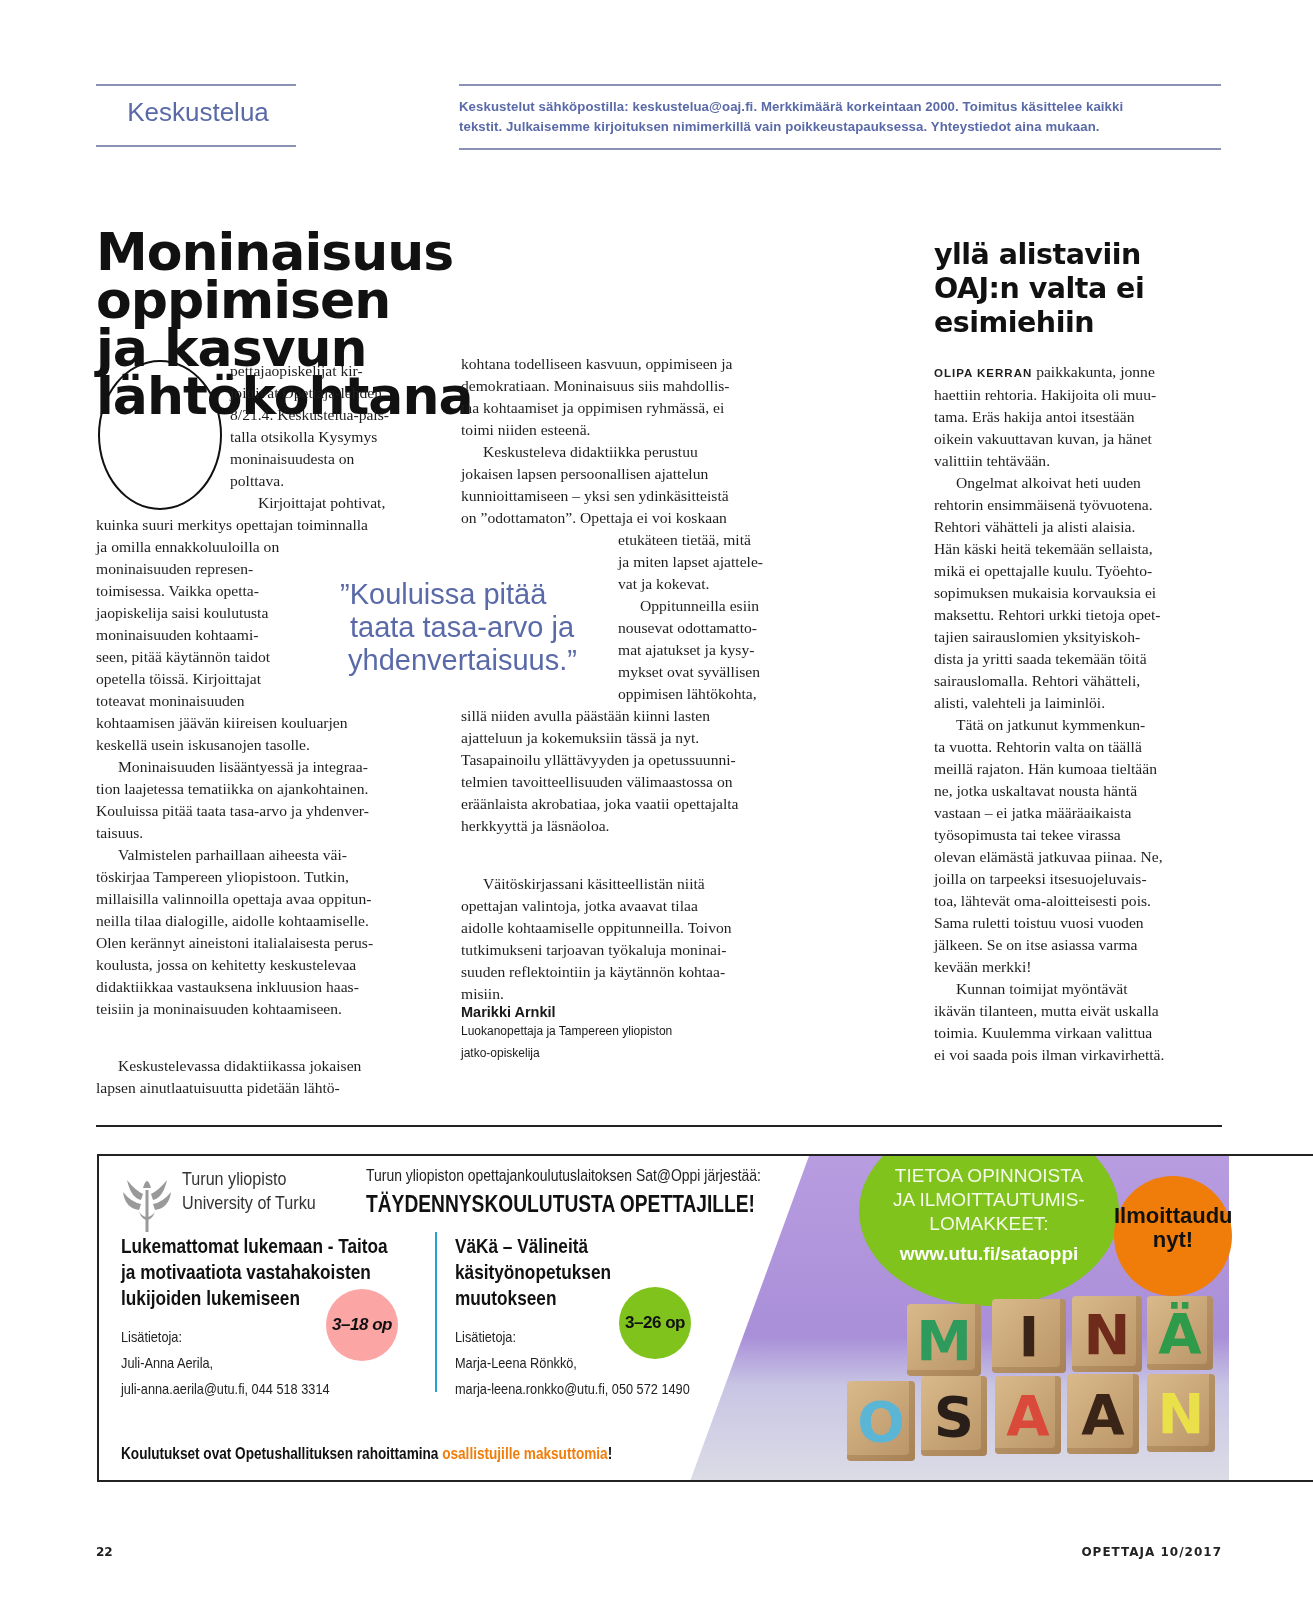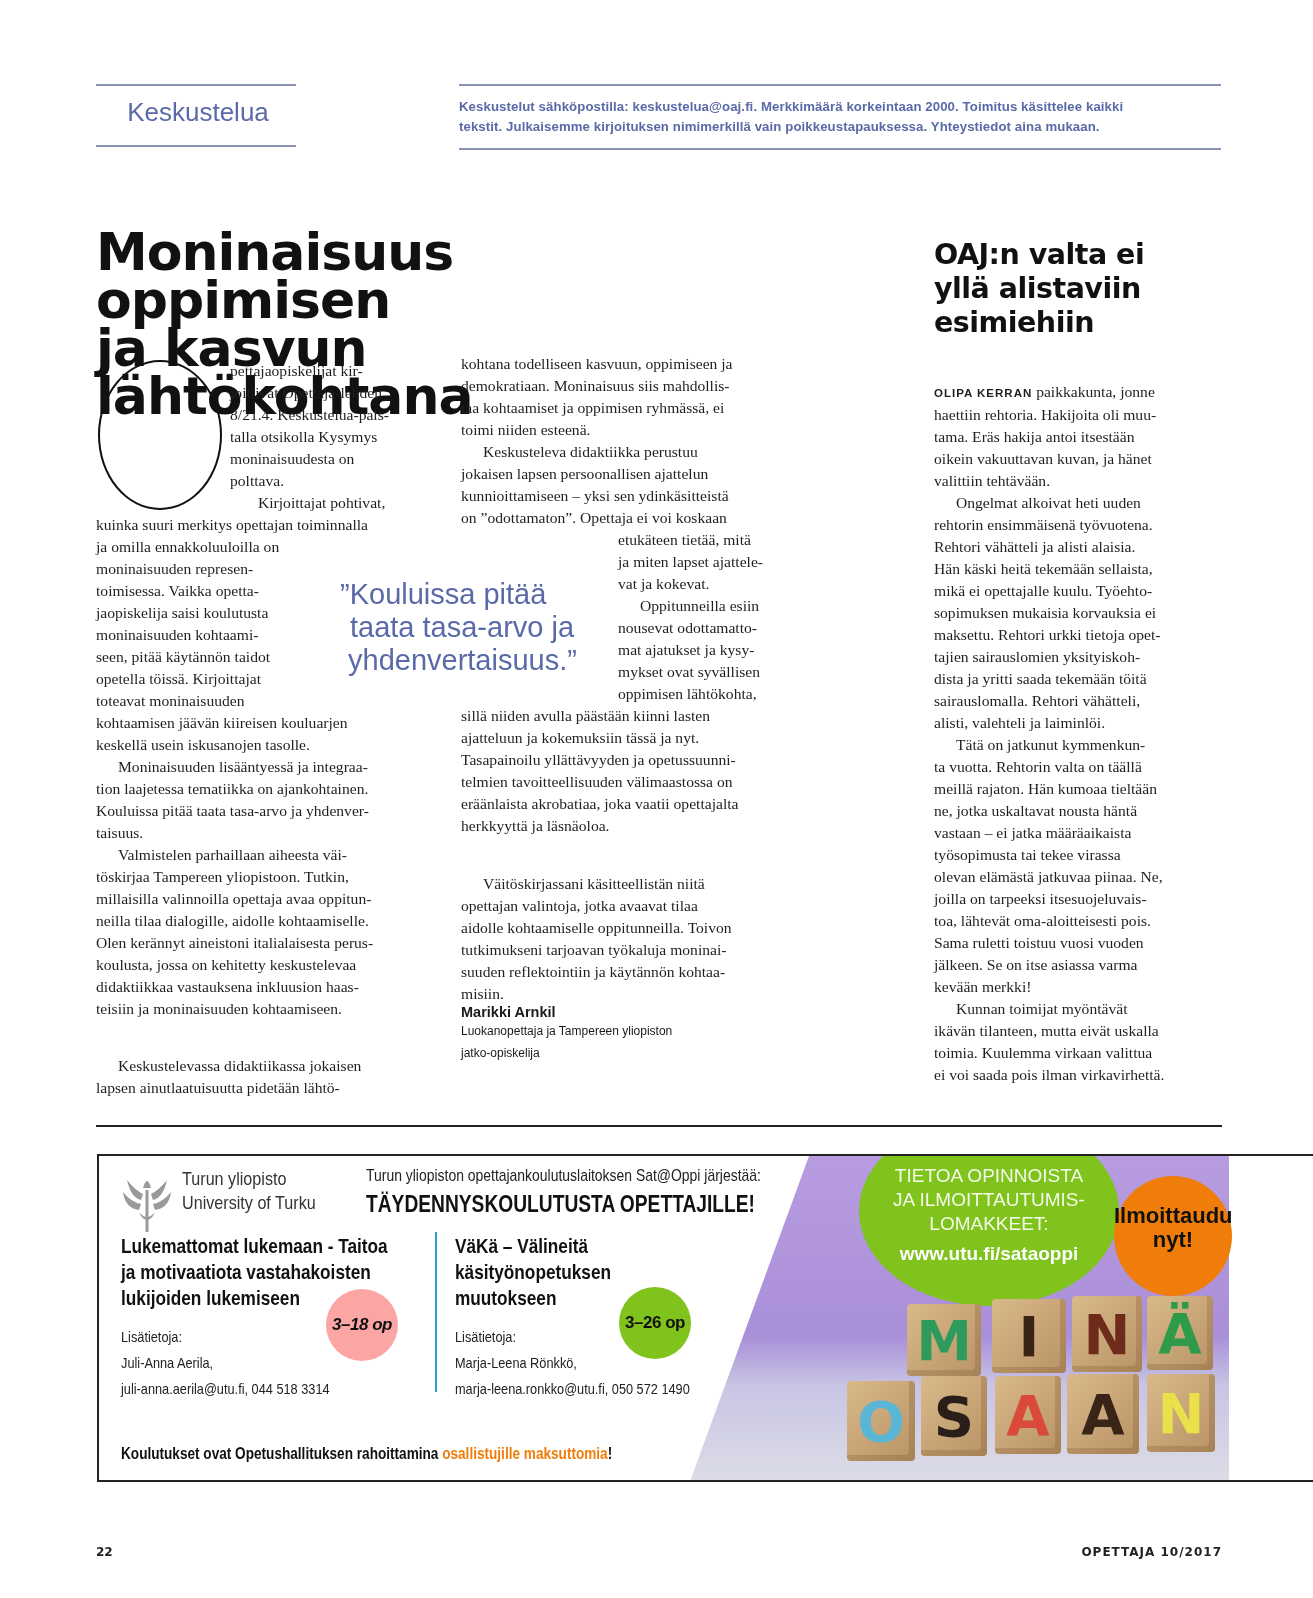--- a/index.html
+++ b/index.html
@@ -132,26 +132,26 @@
   <span class="line">misiin.</span>
 </div>
 
 <div class="abs" style="left:461px;top:1004px;width:345px;">
   <div class="byline-name">Marikki Arnkil</div>
   <div class="byline-role">Luokanopettaja ja Tampereen yliopiston</div>
   <div class="byline-role">jatko-opiskelija</div>
 </div>
 
 <div class="abs headline2">
+  <div>yllä alistaviin</div>
   <div>OAJ:n valta ei</div>
-  <div>yllä alistaviin</div>
   <div>esimiehiin</div>
 </div>
 
-<div class="abs col" style="left:934px;top:381px;width:290px;">
+<div class="abs col" style="left:934px;top:361px;width:290px;">
   <span class="line"><span class="caps">OLIPA KERRAN</span><span> paikkakunta, jonne</span></span>
   <span class="line">haettiin rehtoria. Hakijoita oli muu-</span>
   <span class="line">tama. Eräs hakija antoi itsestään</span>
   <span class="line">oikein vakuuttavan kuvan, ja hänet</span>
   <span class="line">valittiin tehtävään.</span>
   <span class="line" style="padding-left:22px;">Ongelmat alkoivat heti uuden</span>
   <span class="line">rehtorin ensimmäisenä työvuotena.</span>
   <span class="line">Rehtori vähätteli ja alisti alaisia.</span>
   <span class="line">Hän käski heitä tekemään sellaista,</span>
   <span class="line">mikä ei opettajalle kuulu. Työehto-</span>

